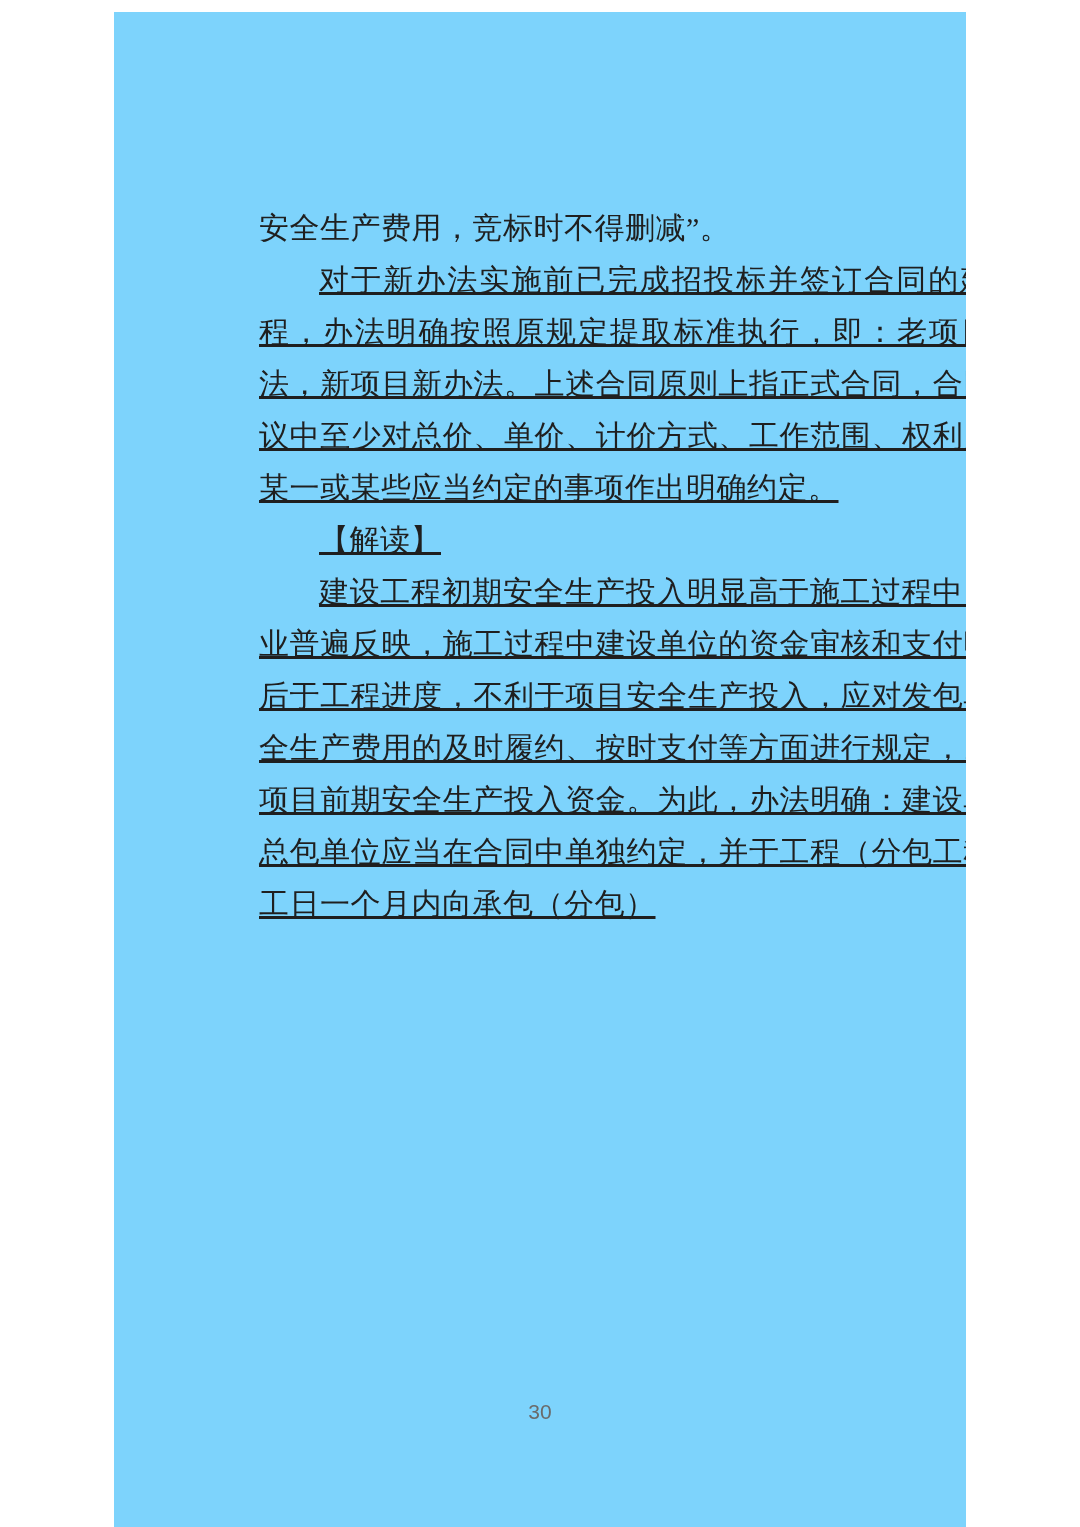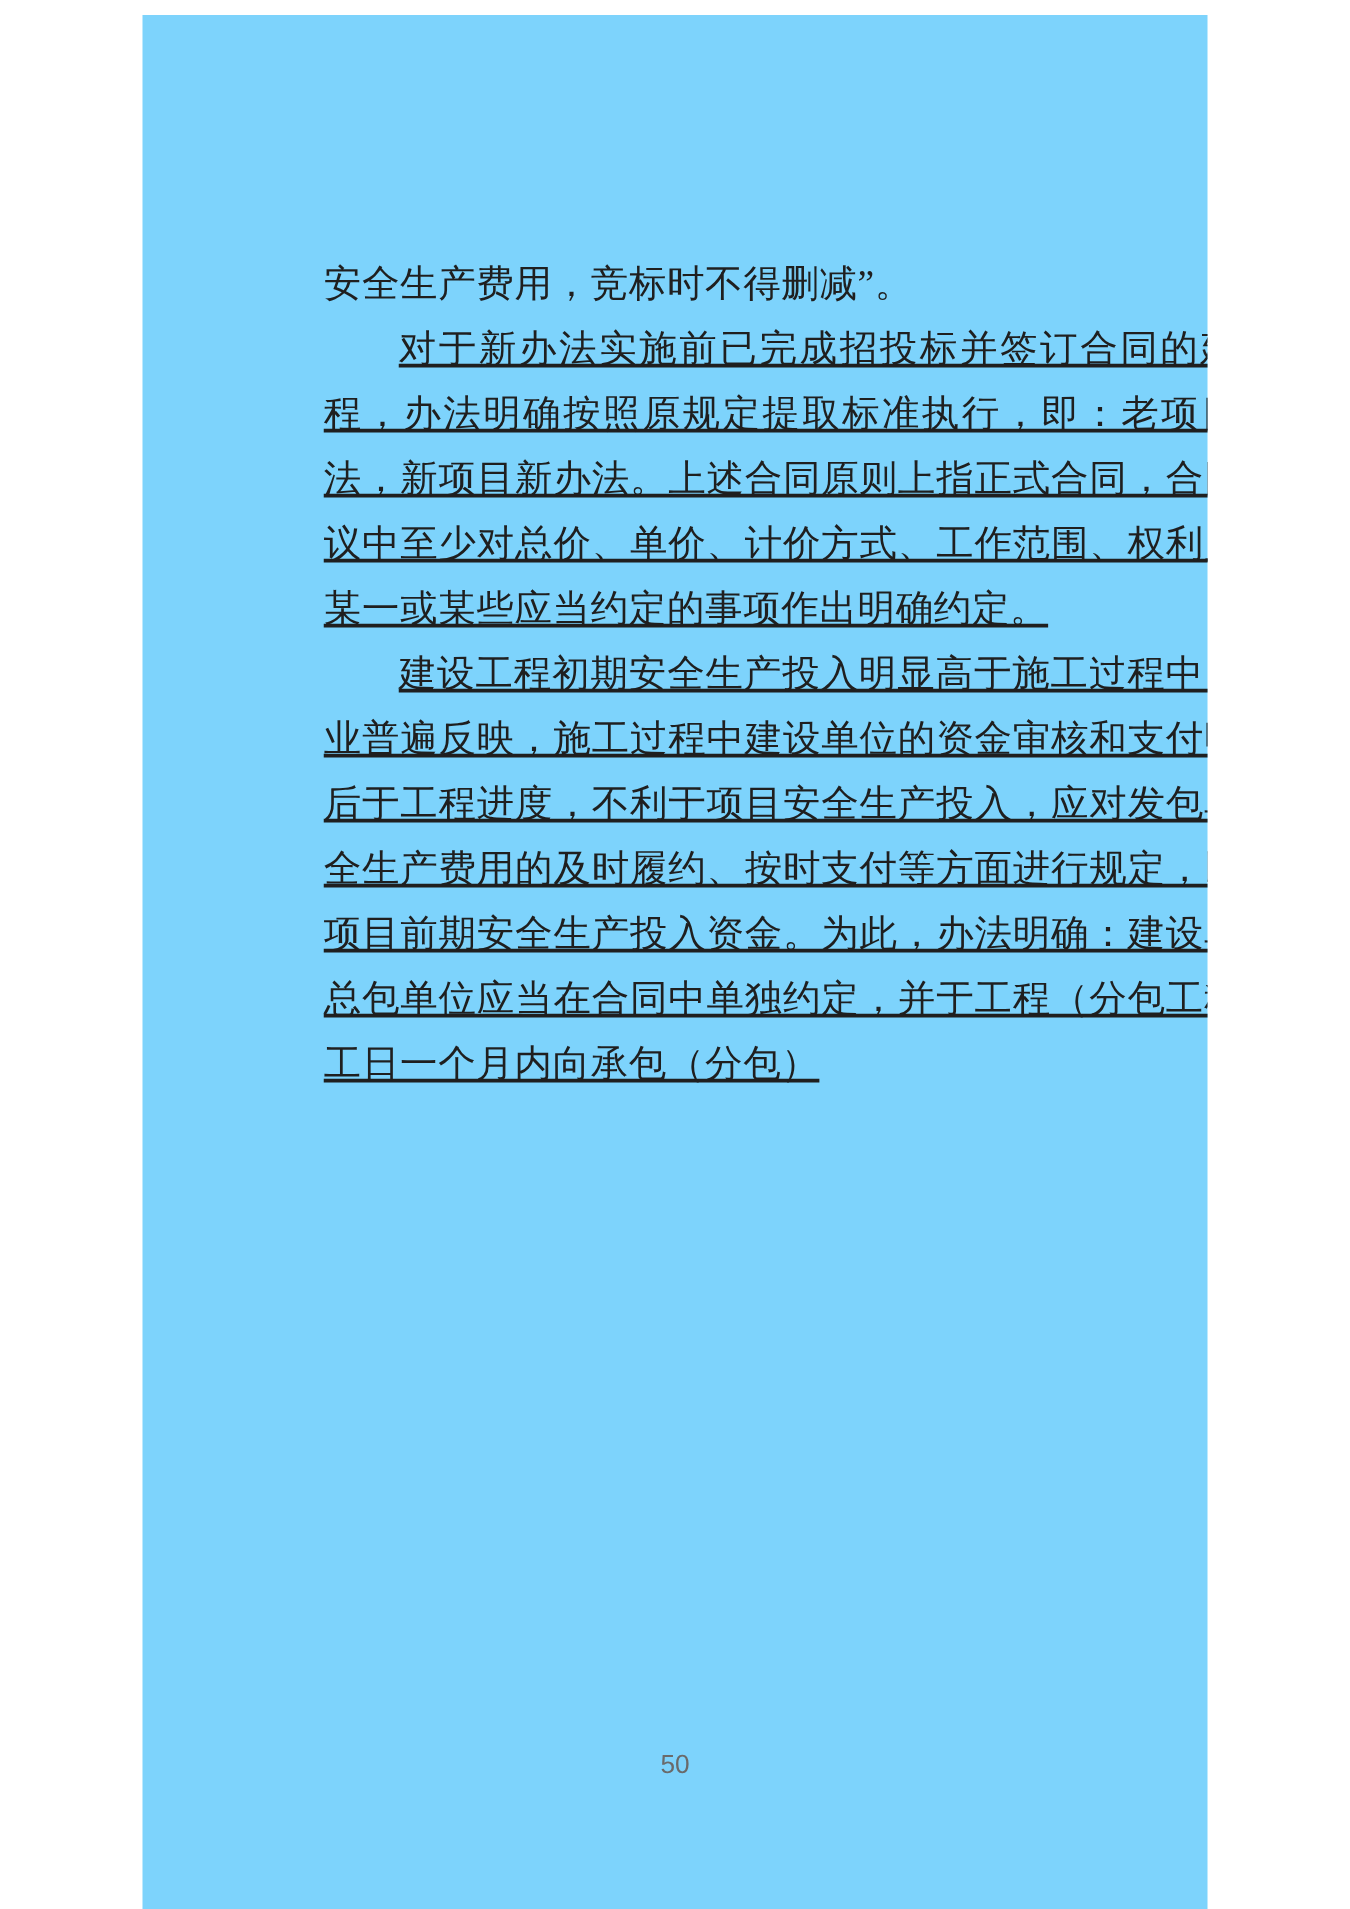--- a/index.html
+++ b/index.html
@@ -50,16 +50,17 @@
     color: #6a6a6a;
   }
 </style>
 </head>
 <body>
 
 <div class="page">
   <div class="text-block">
       <p class="para">安全生产费用，竞标时不得删减”。</p>
       <p class="para indent">对于新办法实施前已完成招投标并签订合同的建设工程，办法明确按照原规定提取标准执行，即：老项目老办法，新项目新办法。上述合同原则上指正式合同，合同或协议中至少对总价、单价、计价方式、工作范围、权利义务等某一或某些应当约定的事项作出明确约定。</p>
+      <p class="para indent">【解读】</p>
       <p class="para indent">建设工程初期安全生产投入明显高于施工过程中，但企业普遍反映，施工过程中建设单位的资金审核和支付明显滞后于工程进度，不利于项目安全生产投入，应对发包单位安全生产费用的及时履约、按时支付等方面进行规定，以保障项目前期安全生产投入资金。为此，办法明确：建设单位、总包单位应当在合同中单独约定，并于工程（分包工程）开工日一个月内向承包（分包）</p>
     </div>
-  <div class="page-number">50</div>
+  <div class="page-number">30</div>
 </div>
 
 </body></html>

